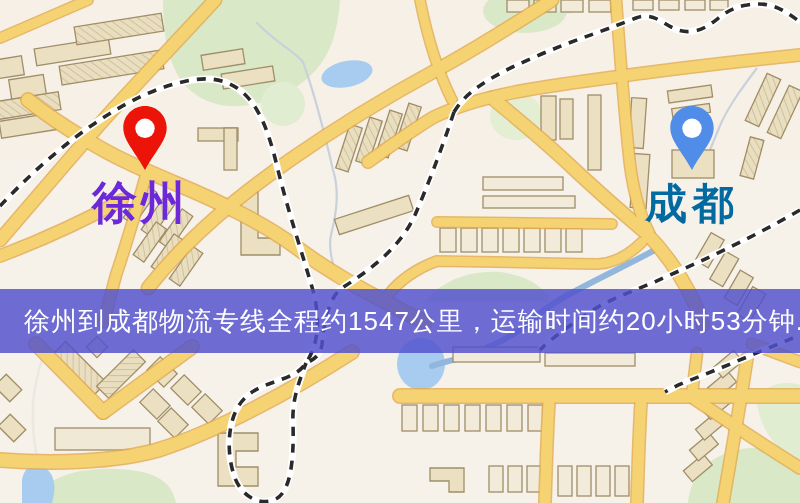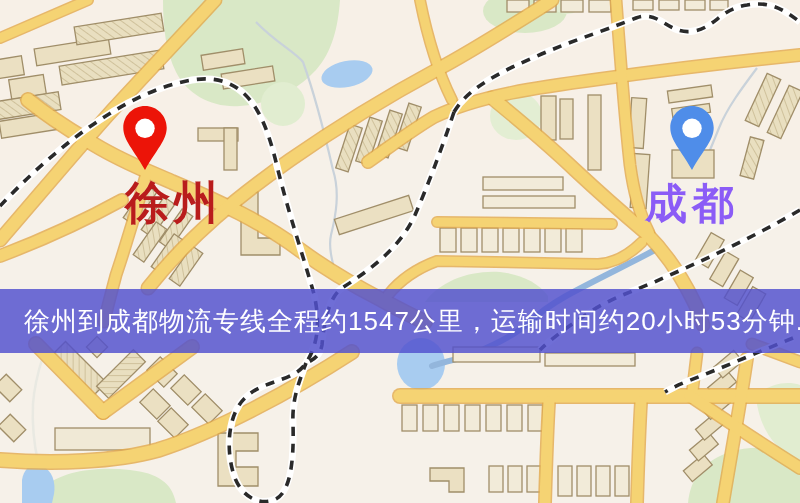--- a/index.html
+++ b/index.html
@@ -18,22 +18,22 @@
     color:#ffffff;font-size:26px;letter-spacing:1px;white-space:nowrap;
     font-family:"Liberation Sans",sans-serif;
   }
   .pin{position:absolute;width:46px;height:64px;}
   .pin-origin{left:122px;top:106px;}
   .pin-dest{left:669px;top:106px;}
   .place-label{
     position:absolute;line-height:1;font-family:"Liberation Serif",serif;
     font-weight:bold;text-shadow:0 0 1px rgba(255,255,255,0.4);
   }
-  .label-origin{left:92px;top:181px;font-size:45px;color:#b91c1c;letter-spacing:3px;margin-left:33px;}
-  .label-dest{left:645px;top:183px;font-size:42px;color:#8b5cf6;letter-spacing:5px;font-weight:600;}
+  .label-origin{left:92px;top:181px;font-size:45px;color:#6d28d9;letter-spacing:3px;}
+  .label-dest{left:645px;top:183px;font-size:42px;color:#0369a1;letter-spacing:5px;font-weight:600;}
 </style>
 </head>
 <body>
 
 <div class="stage">
 
   <svg class="map" viewBox="0 0 800 503" xmlns="http://www.w3.org/2000/svg">
     <defs>
       <pattern id="hatch" patternUnits="userSpaceOnUse" width="6" height="6" patternTransform="rotate(45)">
         <rect width="6" height="6" fill="#e9dfc0"></rect>

